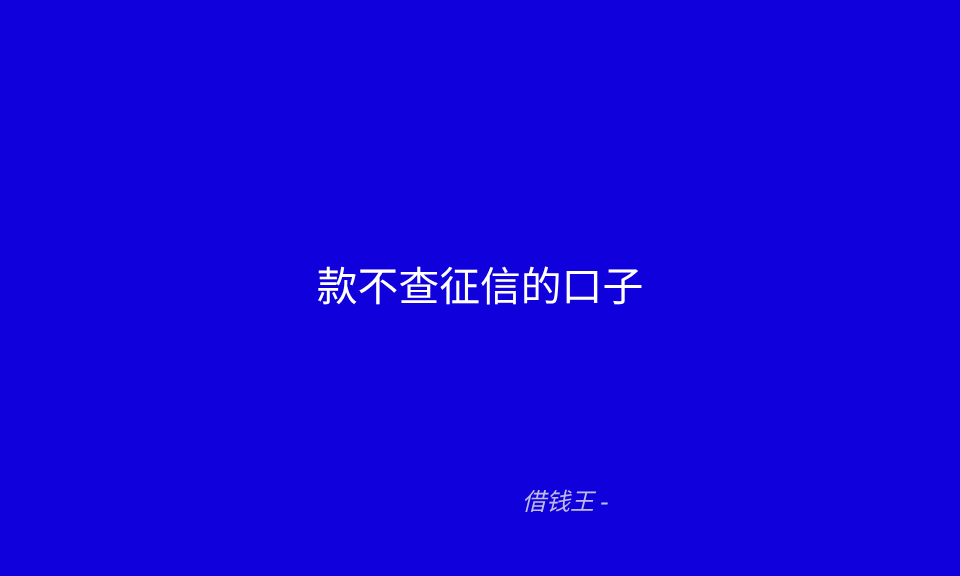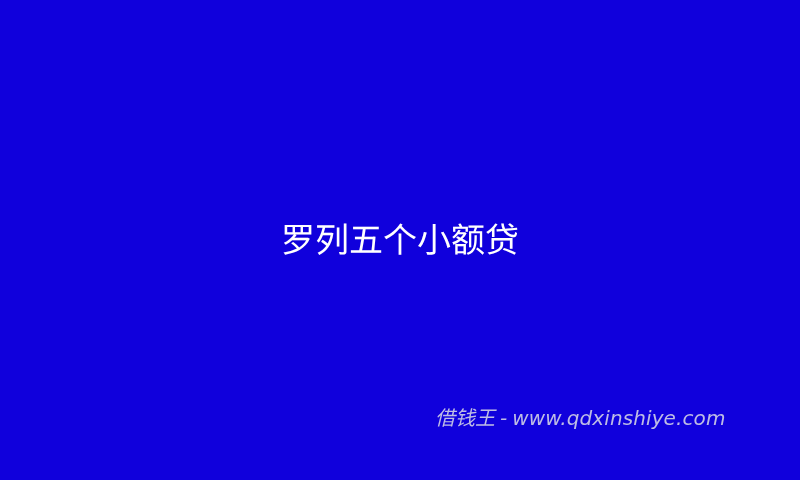--- a/index.html
+++ b/index.html
@@ -81,22 +81,21 @@
   #watermark .wm-url {
     letter-spacing: 0.1px;
   }
 </style>
 </head>
 <body>
 
 <div id="cover-canvas" style="background: rgb(16, 0, 220);">
 
   <div id="headline-block">
-    <span class="headline-line" style="color: rgb(255, 255, 255);">罗列五个小额贷</span>
+    <span class="headline-line" style="color: rgb(255, 255, 255);">款不查征信的口子</span>
   </div>
 
   <div id="watermark" style="color: rgb(214, 214, 230); font-style: italic;">
     <span class="wm-brand">借钱王</span>
     <span class="wm-separator">-</span>
-    <span class="wm-url">www.qdxinshiye.com</span>
   </div>
 
 </div>
 
 </body></html>

